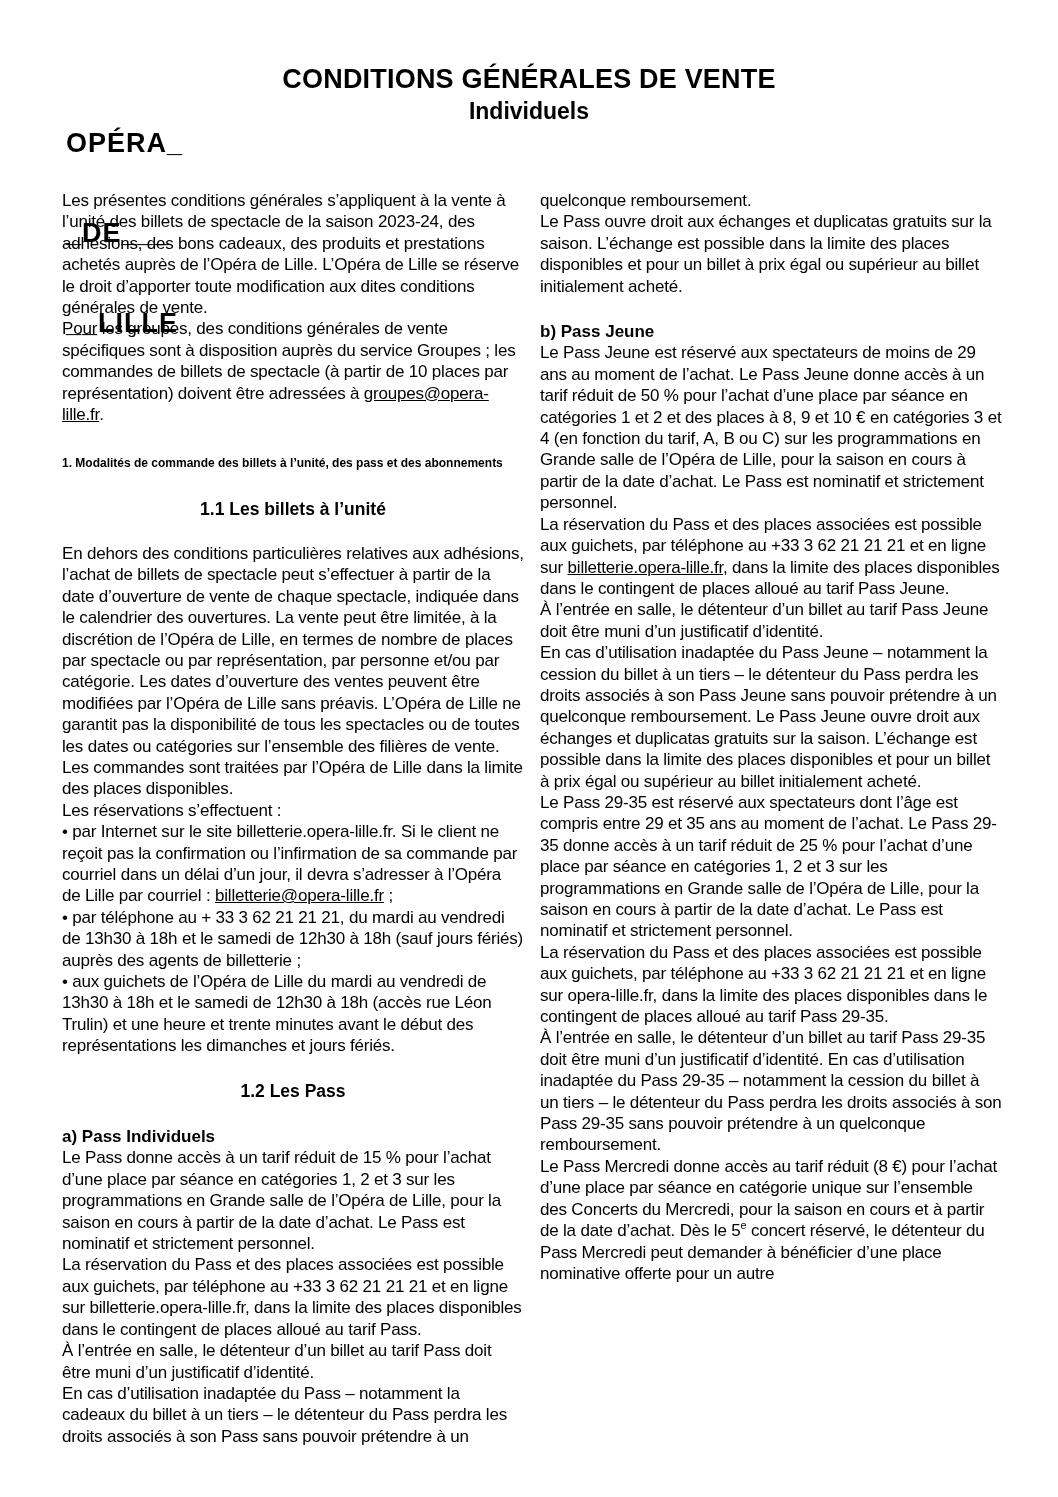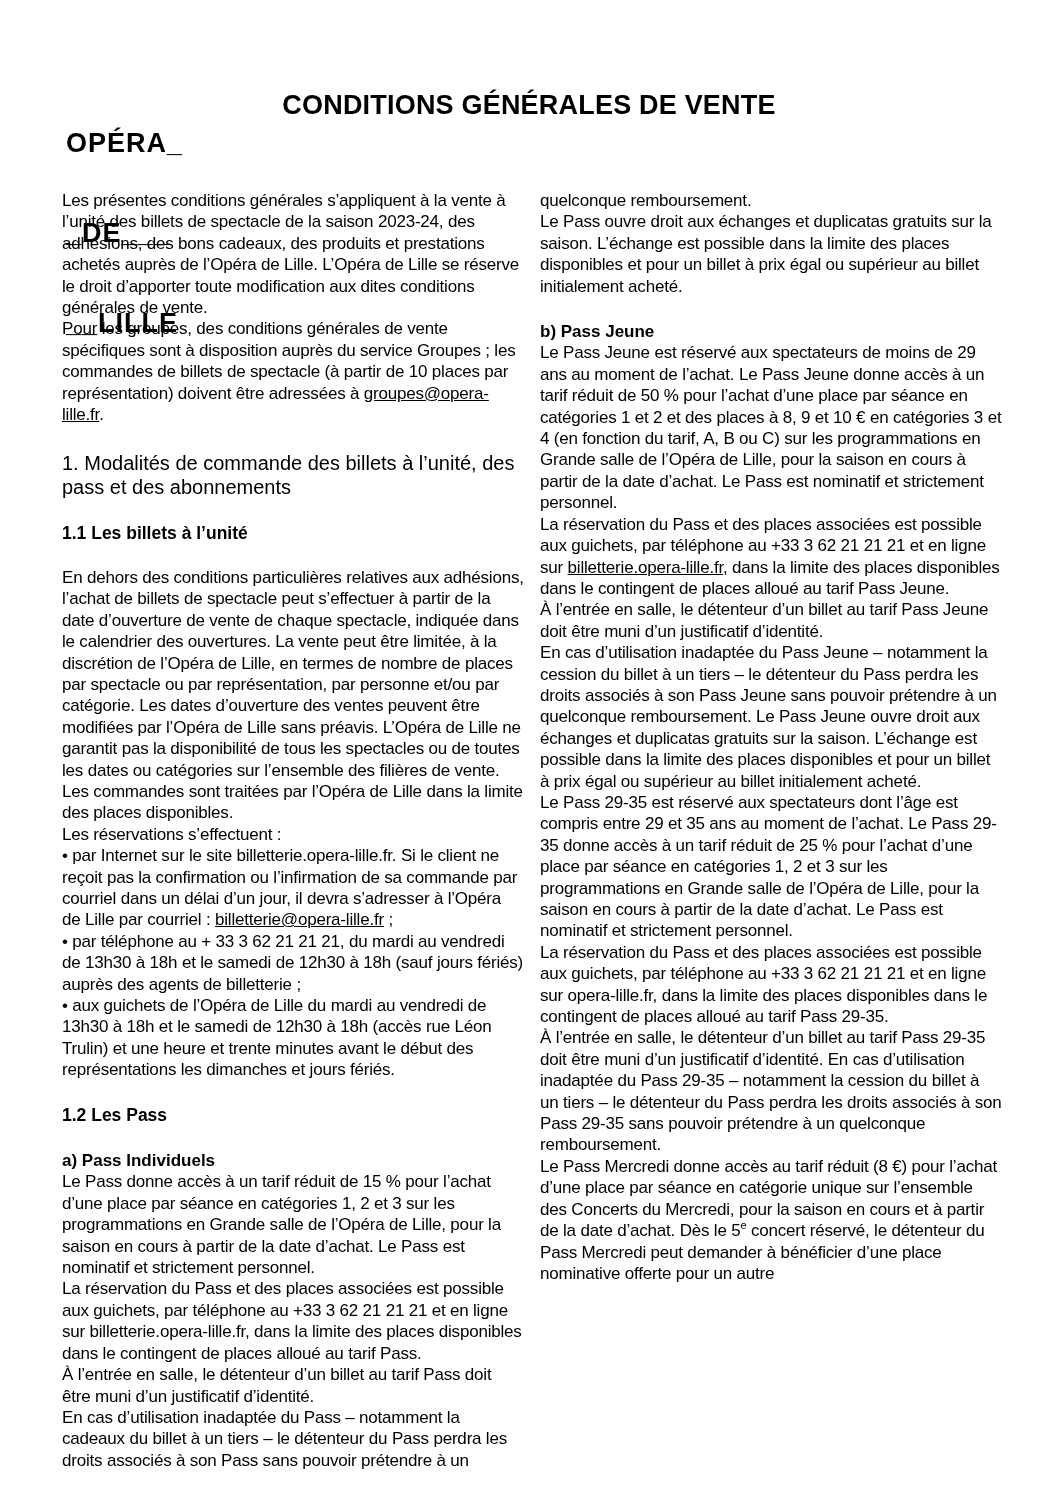--- a/index.html
+++ b/index.html
@@ -14,40 +14,39 @@
   .page { position:absolute; inset:0; }
 
   .logo {
     position:absolute; left:66px; top:68px;
     font-weight:800; font-size:27px; line-height:30px;
     letter-spacing:1px; white-space:pre;
   }
   .title-block {
     position:absolute; left:0; top:64px; width:1058px;
     text-align:center;
-    margin-top:26px;
   }
   .doc-title { font-size:27px; font-weight:800; letter-spacing:0.2px; }
   .doc-subtitle { font-size:23px; font-weight:800; margin-top:3px; }
 
   .col {
     position:absolute; top:190px; width:462px;
     font-size:17px; line-height:21.4px; letter-spacing:-0.2px;
   }
   .col-left { left:62px; }
   .col-right { left:540px; }
 
   .col p { margin:0; }
   .sec-h {
-    font-size:20px; font-weight:400; line-height:24px;
+    font-size:12px; font-weight:700; line-height:24px;
     margin:26px 0 0 0; letter-spacing:0;
   }
   .sub-h {
     font-size:17.5px; font-weight:800;
-    margin:24px 0 22px 0; letter-spacing:0;
+    margin:24px 0 22px 0; letter-spacing:0;text-align:center;
   }
   .item-h {
     font-size:17px; font-weight:800;
     margin:24px 0 0 0; letter-spacing:0;
   }
   .link { text-decoration:underline; cursor:pointer; }
   sup.ord { font-size:11px; line-height:0; vertical-align:super; }
 </style>
 </head>
 <body>
@@ -55,20 +54,21 @@
 <div class="page">
 
   <div class="logo">
     <div>OPÉRA_</div>
     <div>_DE___</div>
     <div>__LILLE</div>
   </div>
 
   <div class="title-block">
     <div class="doc-title">CONDITIONS GÉNÉRALES DE VENTE</div>
+    <div class="doc-subtitle">Individuels</div>
   </div>
 
   <div class="col col-left">
     <p>Les présentes conditions générales s’appliquent à la vente à l’unité des billets de spectacle de la saison 2023-24, des adhésions, des bons cadeaux, des produits et prestations achetés auprès de l’Opéra de Lille. L’Opéra de Lille se réserve le droit d’apporter toute modification aux dites conditions générales de vente.</p>
     <p><span>Pour les groupes, des conditions générales de vente spécifiques sont à disposition auprès du service Groupes ; les commandes de billets de spectacle (à partir de 10 places par représentation) doivent être adressées à </span><span class="link">groupes@opera-lille.fr</span><span>.</span></p>
 
     <h2 class="sec-h">1. Modalités de commande des billets à l’unité, des pass et des abonnements</h2>
 
     <h3 class="sub-h">1.1 Les billets à l’unité</h3>
     <p>En dehors des conditions particulières relatives aux adhésions, l’achat de billets de spectacle peut s’effectuer à partir de la date d’ouverture de vente de chaque spectacle, indiquée dans le calendrier des ouvertures. La vente peut être limitée, à la discrétion de l’Opéra de Lille, en termes de nombre de places par spectacle ou par représentation, par personne et/ou par catégorie. Les dates d’ouverture des ventes peuvent être modifiées par l’Opéra de Lille sans préavis. L’Opéra de Lille ne garantit pas la disponibilité de tous les spectacles ou de toutes les dates ou catégories sur l’ensemble des filières de vente. Les commandes sont traitées par l’Opéra de Lille dans la limite des places disponibles.</p>

